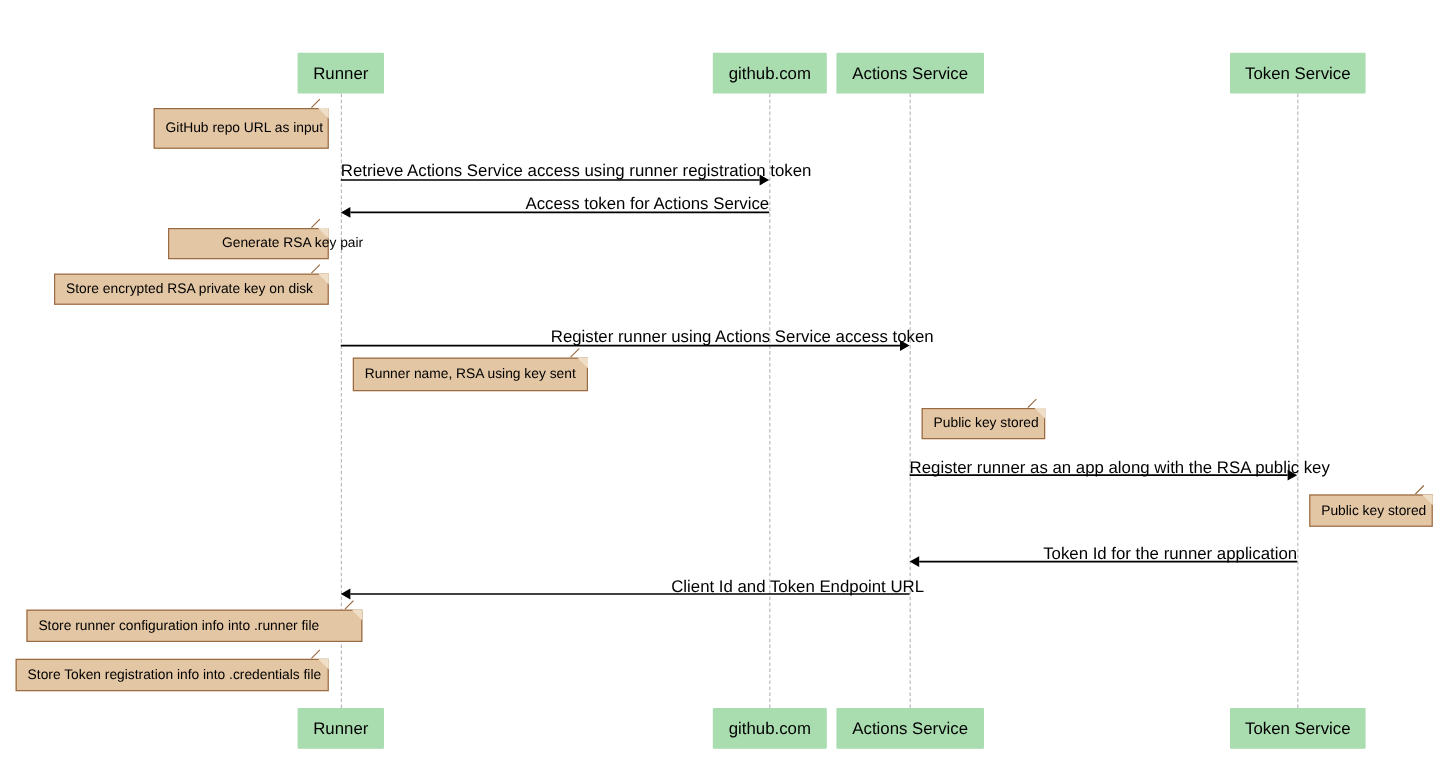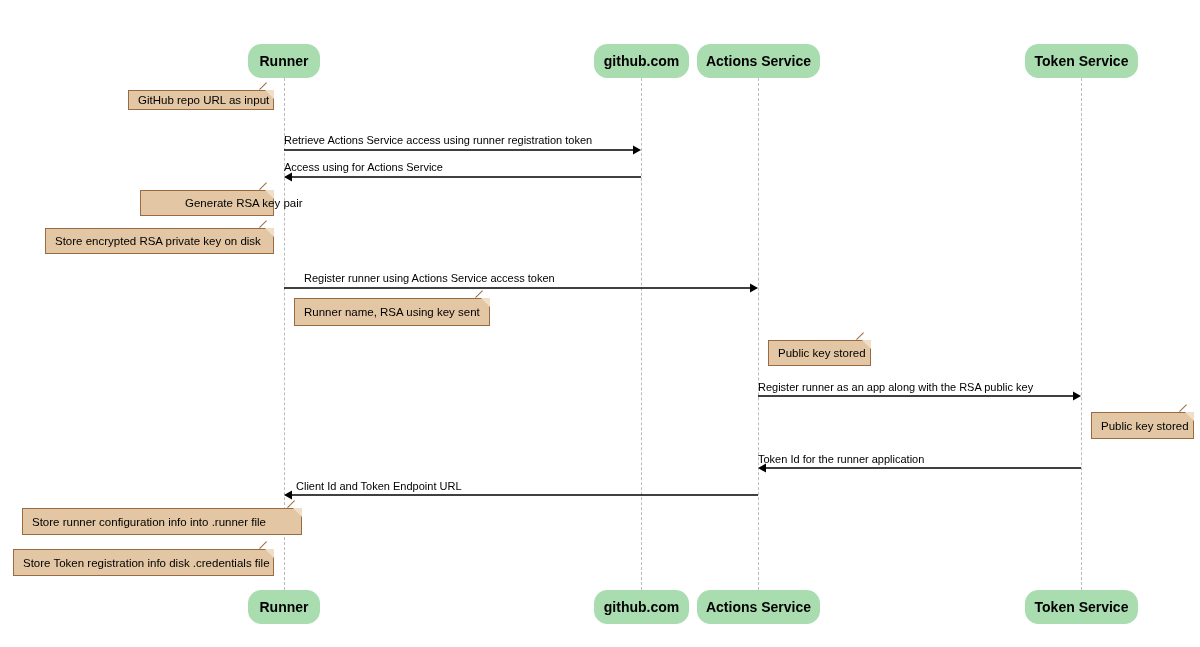--- a/index.html
+++ b/index.html
@@ -29,40 +29,40 @@
     font-size: 13px;
     font-weight: bold;
     color: #000000;
     letter-spacing: 0.1px;
   }
   .participant-box {
     position: absolute;
     box-sizing: border-box;
     background: #A9DCAF;
     border: 1px solid #A9DCAF;
-    border-radius: 13px;
+    border-radius: 1px;
     display: flex;
     align-items: center;
     justify-content: center;
     color: #000000;
     font-size: 14px;
-    font-weight: bold;
+    font-weight: normal;
     white-space: nowrap;
   }
   .lifeline {
     position: absolute;
     width: 0;
     border-left: 1px dashed #BBBBBB;
   }
   .msg-label {
     position: absolute;
-    font-size: 11px;
+    font-size: 14px;
     color: #000000;
     white-space: nowrap;
-    text-align: left;
+    text-align: right;
   }
   .note {
     position: absolute;
     box-sizing: border-box;
     background: #E3C6A4;
     border: 1px solid #9A6A42;
     color: #000000;
     font-size: 11.5px;
     display: flex;
     align-items: center;
@@ -133,29 +133,29 @@
         <polygon points="758,468 766,463.5 766,472.5" fill="#000000"></polygon>
       </g>
       <g>
         <line x1="758" y1="495" x2="292" y2="495" stroke="#000000" stroke-width="1.4"></line>
         <polygon points="284,495 292,490.5 292,499.5" fill="#000000"></polygon>
       </g>
     </svg>
 
   <div id="labels-layer">
       <div class="msg-label" style="left: 284px; width: 357px; top: 134px;">Retrieve Actions Service access using runner registration token</div>
-      <div class="msg-label" style="left: 284px; width: 357px; top: 161px;">Access using for Actions Service</div>
+      <div class="msg-label" style="left: 284px; width: 357px; top: 161px;">Access token for Actions Service</div>
       <div class="msg-label" style="left: 284px; width: 474px; top: 272px; margin-left: 20px;">Register runner using Actions Service access token</div>
       <div class="msg-label" style="left: 758px; width: 323px; top: 381px;">Register runner as an app along with the RSA public key</div>
       <div class="msg-label" style="left: 758px; width: 323px; top: 453px;">Token Id for the runner application</div>
       <div class="msg-label" style="left: 284px; width: 474px; top: 480px; padding-left: 12px;">Client Id and Token Endpoint URL</div>
     </div>
 
   <div id="notes-layer">
-      <div class="note" style="left: 128px; top: 90px; width: 146px; height: 20px;">
+      <div class="note" style="left: 128px; top: 90px; width: 146px; height: 34px;">
         <span>GitHub repo URL as input</span>
         <span class="fold"></span>
         <span class="fold-edge"></span>
       </div>
       <div class="note" style="left: 140px; top: 190px; width: 134px; height: 26px; padding-left: 44px;">
         <span>Generate RSA key pair</span>
         <span class="fold"></span>
         <span class="fold-edge"></span>
       </div>
       <div class="note" style="left: 45px; top: 228px; width: 229px; height: 26px;">
@@ -177,21 +177,21 @@
         <span>Public key stored</span>
         <span class="fold"></span>
         <span class="fold-edge"></span>
       </div>
       <div class="note" style="left: 22px; top: 508px; width: 280px; height: 27px;">
         <span>Store runner configuration info into .runner file</span>
         <span class="fold"></span>
         <span class="fold-edge"></span>
       </div>
       <div class="note" style="left: 13px; top: 549px; width: 261px; height: 27px;">
-        <span>Store Token registration info disk .credentials file</span>
+        <span>Store Token registration info into .credentials file</span>
         <span class="fold"></span>
         <span class="fold-edge"></span>
       </div>
     </div>
 
   <div id="participants-layer">
       <div class="participant-box" style="left: 248px; top: 44px; width: 72px; height: 34px;">Runner</div>
       <div class="participant-box" style="left: 248px; top: 590px; width: 72px; height: 34px;">Runner</div>
       <div class="participant-box" style="left: 594px; top: 44px; width: 95px; height: 34px;">github.com</div>
       <div class="participant-box" style="left: 594px; top: 590px; width: 95px; height: 34px;">github.com</div>

